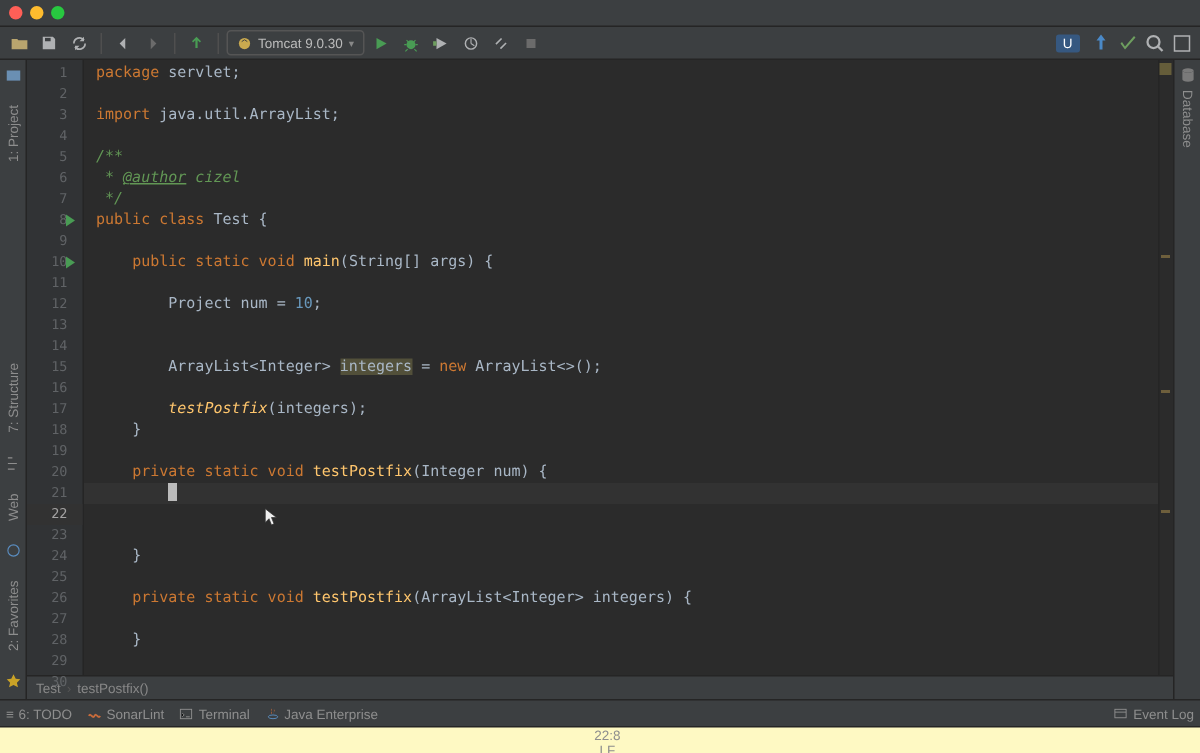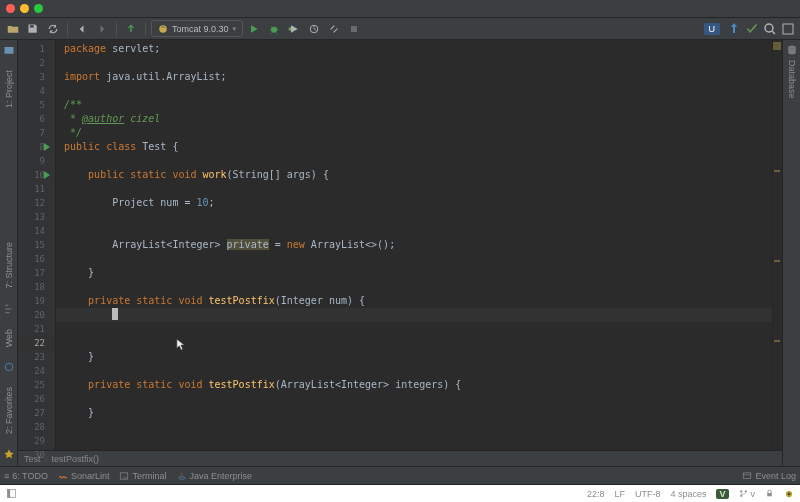--- a/index.html
+++ b/index.html
@@ -235,28 +235,29 @@
   color: #8e8e8e;
   font-family: -apple-system, sans-serif;
 }
 .bottom-tabs .tab { display: flex; align-items: center; gap: 3px; }
 .bottom-tabs .spacer { flex: 1; }
 .bottom-tabs .evlog { display: flex; align-items: center; gap: 3px; }
 
 
 .statusbar {
   height: 18px;
-  background: #ffffff;
+  background: #fef9c3;
   border-top: 1px solid #252525;
   display: flex;
   align-items: center;
   font-size: 9px;
   color: #8e8e8e;
   font-family: -apple-system, sans-serif;
   padding: 0 6px;
+  flex-direction: column;
 }
 .statusbar .sb-spacer { flex: 1; }
 .statusbar .sb-item { margin-left: 10px; display:flex; align-items:center; gap:3px;}
 .vim-badge {
   background: #3a5a3a;
   color: #cde7cd;
   padding: 0 3px;
   border-radius: 2px;
   font-weight: bold;
 }
@@ -438,27 +439,28 @@
       <div class="code">
         <div class="cline"><span class="kw">package</span><span> servlet;</span></div>
         <div class="cline"></div>
         <div class="cline"><span class="kw">import</span><span> java.util.ArrayList;</span></div>
         <div class="cline"></div>
         <div class="cline"><span class="jdoc">/**</span></div>
         <div class="cline"><span class="jdoc"> * </span><span class="jtag">@author</span><span class="jdoc"> cizel</span></div>
         <div class="cline"><span class="jdoc"> */</span></div>
         <div class="cline"><span class="kw">public</span> <span class="kw">class</span> <span class="cls">Test</span><span> {</span></div>
         <div class="cline"></div>
-        <div class="cline">    <span class="kw">public static void </span><span class="fn">work</span><span>(String[] args) {</span></div>
+        <div class="cline">    <span class="kw">public static void </span><span class="fn">main</span><span>(String[] args) {</span></div>
         <div class="cline"></div>
         <div class="cline">        <span>Project num = </span><span class="num">10</span><span>;</span></div>
         <div class="cline"></div>
         <div class="cline"></div>
-        <div class="cline">        <span>ArrayList&lt;Integer&gt; </span><span class="warnbox">private</span><span> = </span><span class="kw">new</span><span> ArrayList&lt;&gt;();</span></div>
-        <div class="cline"></div>
+        <div class="cline">        <span>ArrayList&lt;Integer&gt; </span><span class="warnbox">integers</span><span> = </span><span class="kw">new</span><span> ArrayList&lt;&gt;();</span></div>
+        <div class="cline"></div>
+        <div class="cline">        <span class="fn" style="font-style:italic">testPostfix</span><span>(integers);</span></div>
         <div class="cline">    <span>}</span></div>
         <div class="cline"></div>
         <div class="cline">    <span class="kw">private static void </span><span class="fn">testPostfix</span><span>(Integer num) {</span></div>
         <div class="cline hl">        <span class="caret"></span></div>
         <div class="cline"></div>
         <div class="cline"></div>
         <div class="cline">    <span>}</span></div>
         <div class="cline"></div>
         <div class="cline">    <span class="kw">private static void </span><span class="fn">testPostfix</span><span>(ArrayList&lt;Integer&gt; integers) {</span></div>
         <div class="cline"></div>

